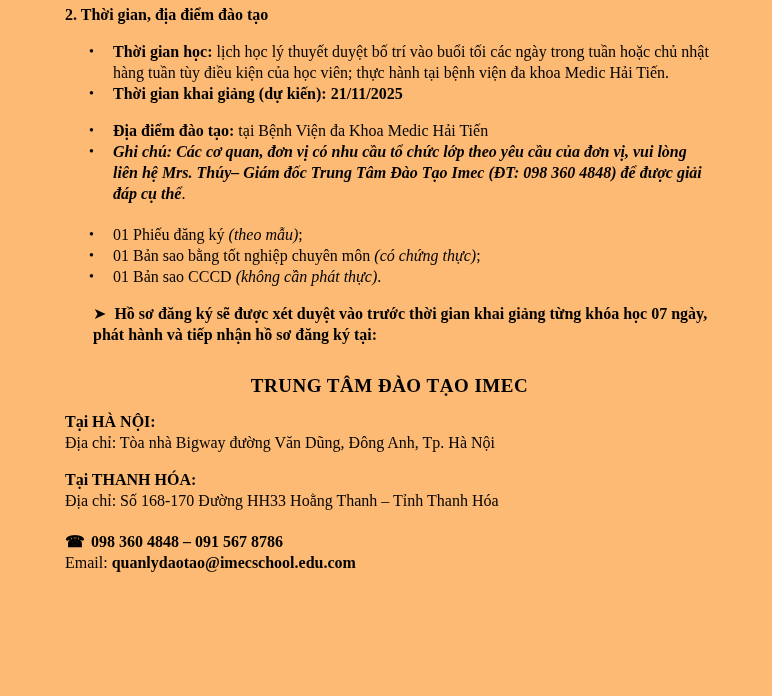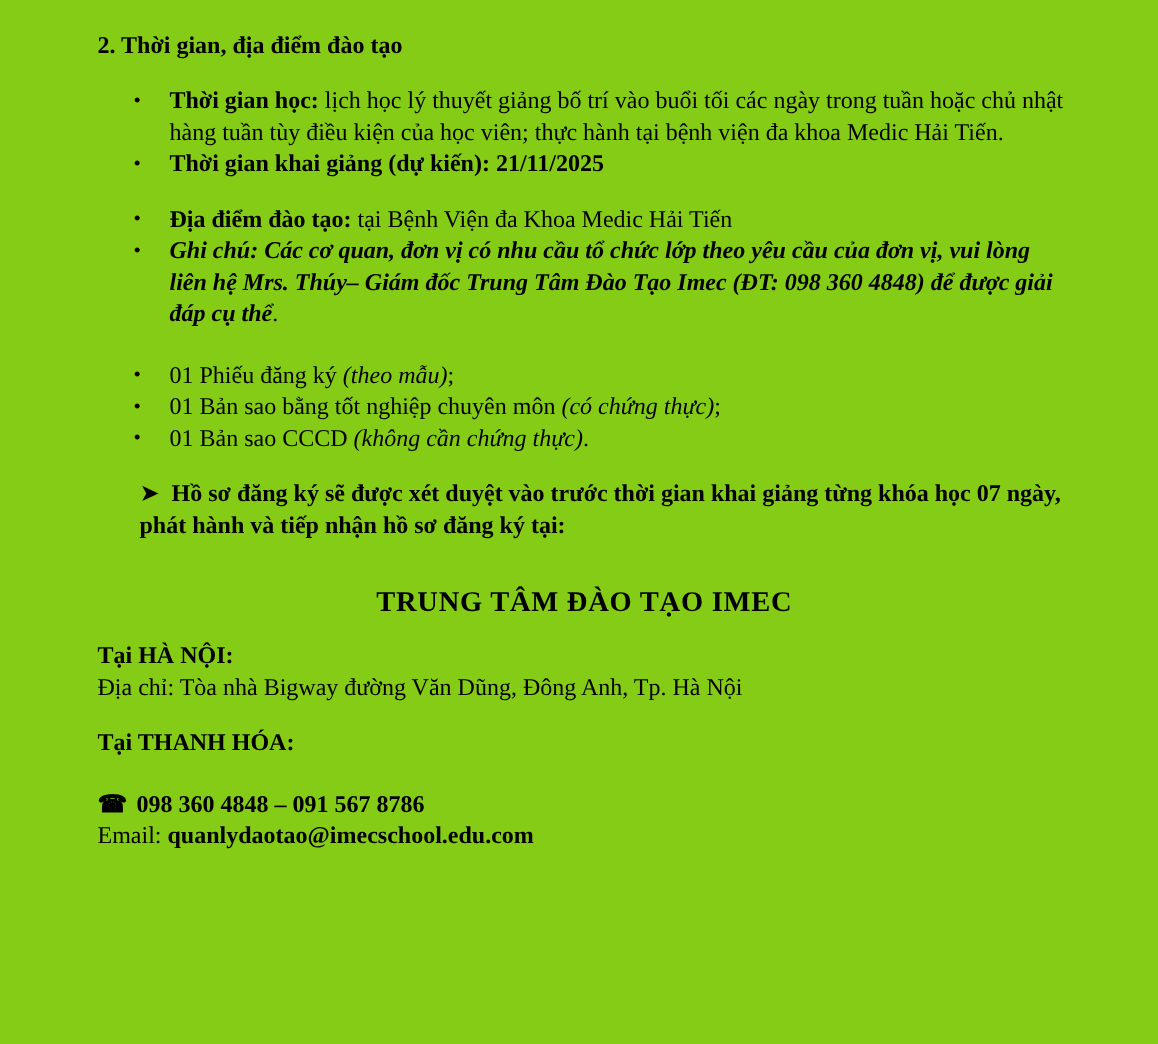--- a/index.html
+++ b/index.html
@@ -1,19 +1,19 @@
 <!DOCTYPE html>
 <html><head>
 <meta charset="utf-8">
 <style>
   html,body{margin:0;padding:0;background:#ffffff;}
   .page{
     width:772px;height:696px;box-sizing:border-box;
-    padding:20px 58px 0 65px;
-    background:#84cc16;color:#000000;
+    padding:4px 58px 0 65px;
+    background:#fdba74;color:#000000;
     font-family:"Liberation Serif", serif;
     font-size:16px;line-height:21px;
     overflow:hidden;
   }
   p{margin:0;}
   .bold{font-weight:bold;}
   .italic{font-style:italic;}
   .bolditalic{font-weight:bold;font-style:italic;}
   .heading{font-weight:bold;}
   .list{margin:0;}
@@ -36,21 +36,21 @@
 </head>
 <body>
 
 <div class="page">
 
   <p class="heading">2. Thời gian, địa điểm đào tạo</p>
 
   <div class="list gap16">
     <div class="li">
       <span class="marker">•</span>
-      <span class="txt"><span class="bold">Thời gian học:</span><span> lịch học lý thuyết giảng bố trí vào buổi tối các ngày trong tuần hoặc chủ nhật hàng tuần tùy điều kiện của học viên; thực hành tại bệnh viện đa khoa Medic Hải Tiến.</span></span>
+      <span class="txt"><span class="bold">Thời gian học:</span><span> lịch học lý thuyết duyệt bố trí vào buổi tối các ngày trong tuần hoặc chủ nhật hàng tuần tùy điều kiện của học viên; thực hành tại bệnh viện đa khoa Medic Hải Tiến.</span></span>
     </div>
     <div class="li">
       <span class="marker">•</span>
       <span class="txt"><span class="bold">Thời gian khai giảng (dự kiến): 21/11/2025</span></span>
     </div>
     <div class="li gap16">
       <span class="marker">•</span>
       <span class="txt"><span class="bold">Địa điểm đào tạo:</span><span> tại Bệnh Viện đa Khoa Medic Hải Tiến</span></span>
     </div>
     <div class="li">
@@ -64,29 +64,30 @@
     <div class="li">
       <span class="marker">•</span>
       <span class="txt"><span>01 Phiếu đăng ký </span><span class="italic">(theo mẫu)</span><span>;</span></span>
     </div>
     <div class="li">
       <span class="marker">•</span>
       <span class="txt"><span>01 Bản sao bằng tốt nghiệp chuyên môn </span><span class="italic">(có chứng thực)</span><span>;</span></span>
     </div>
     <div class="li">
       <span class="marker">•</span>
-      <span class="txt"><span>01 Bản sao CCCD </span><span class="italic">(không cần chứng thực)</span><span>.</span></span>
+      <span class="txt"><span>01 Bản sao CCCD </span><span class="italic">(không cần phát thực)</span><span>.</span></span>
     </div>
   </div>
 
   <p class="notice"><span class="arrow">➤</span><span>Hồ sơ đăng ký sẽ được xét duyệt vào trước thời gian khai giảng từng khóa học 07 ngày, phát hành và tiếp nhận hồ sơ đăng ký tại:</span></p>
 
   <p class="title">TRUNG TÂM ĐÀO TẠO IMEC</p>
 
   <p class="contact-label gap12">Tại HÀ NỘI:</p>
   <p>Địa chỉ: Tòa nhà Bigway đường Văn Dũng, Đông Anh, Tp. Hà Nội</p>
 
   <p class="contact-label gap16">Tại THANH HÓA:</p>
+  <p>Địa chỉ: Số 168-170 Đường HH33 Hoằng Thanh – Tỉnh Thanh Hóa</p>
 
   <p class="phone-line gap20"><span class="phone-icon">☎</span><span>098 360 4848 – 091 567 8786</span></p>
   <p><span>Email: </span><span class="bold">quanlydaotao@imecschool.edu.com</span></p>
 
 </div>
 
 </body></html>

